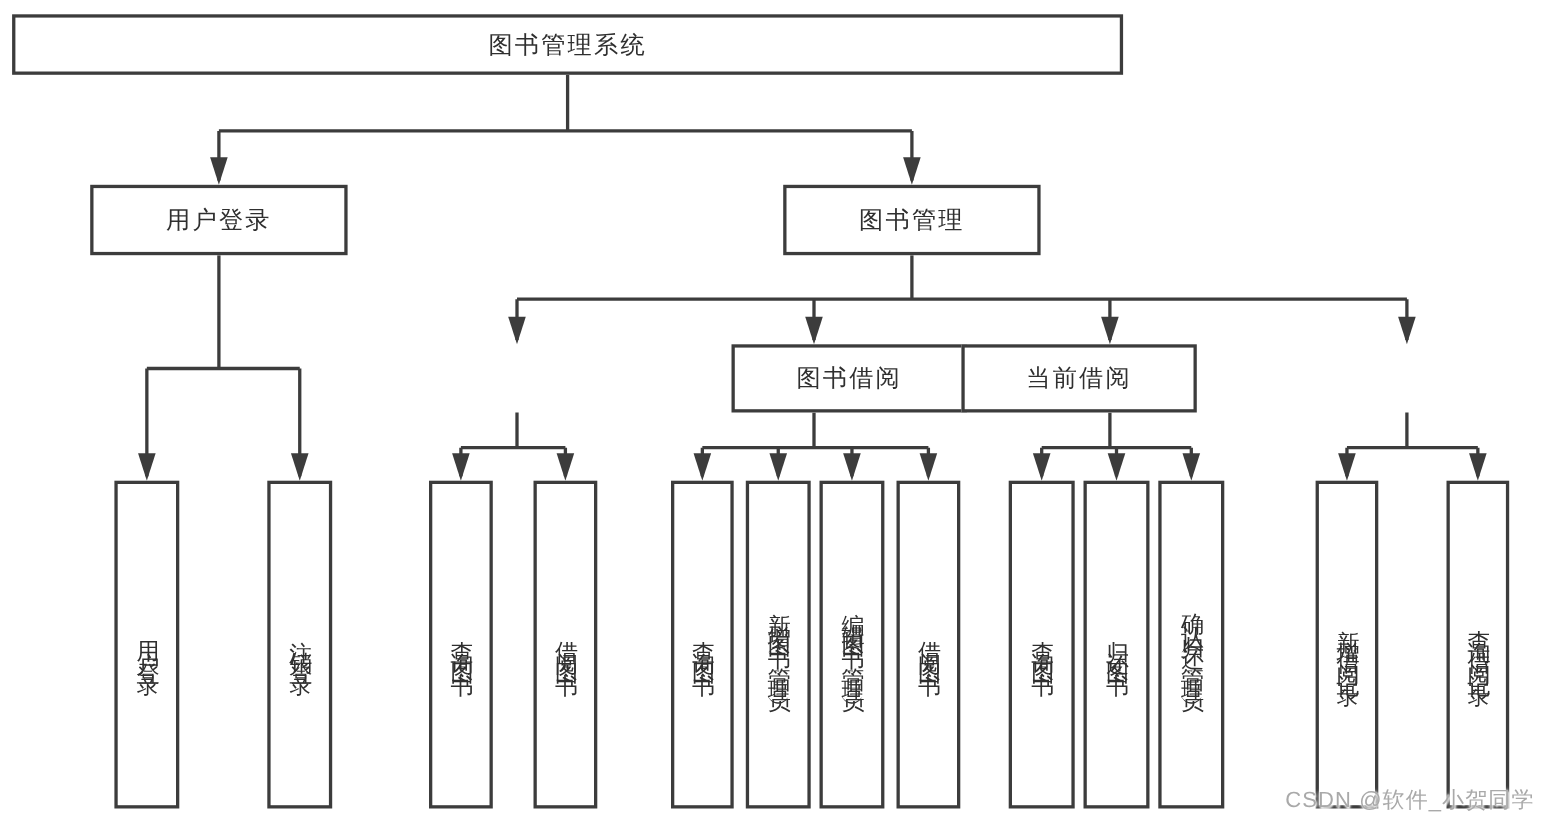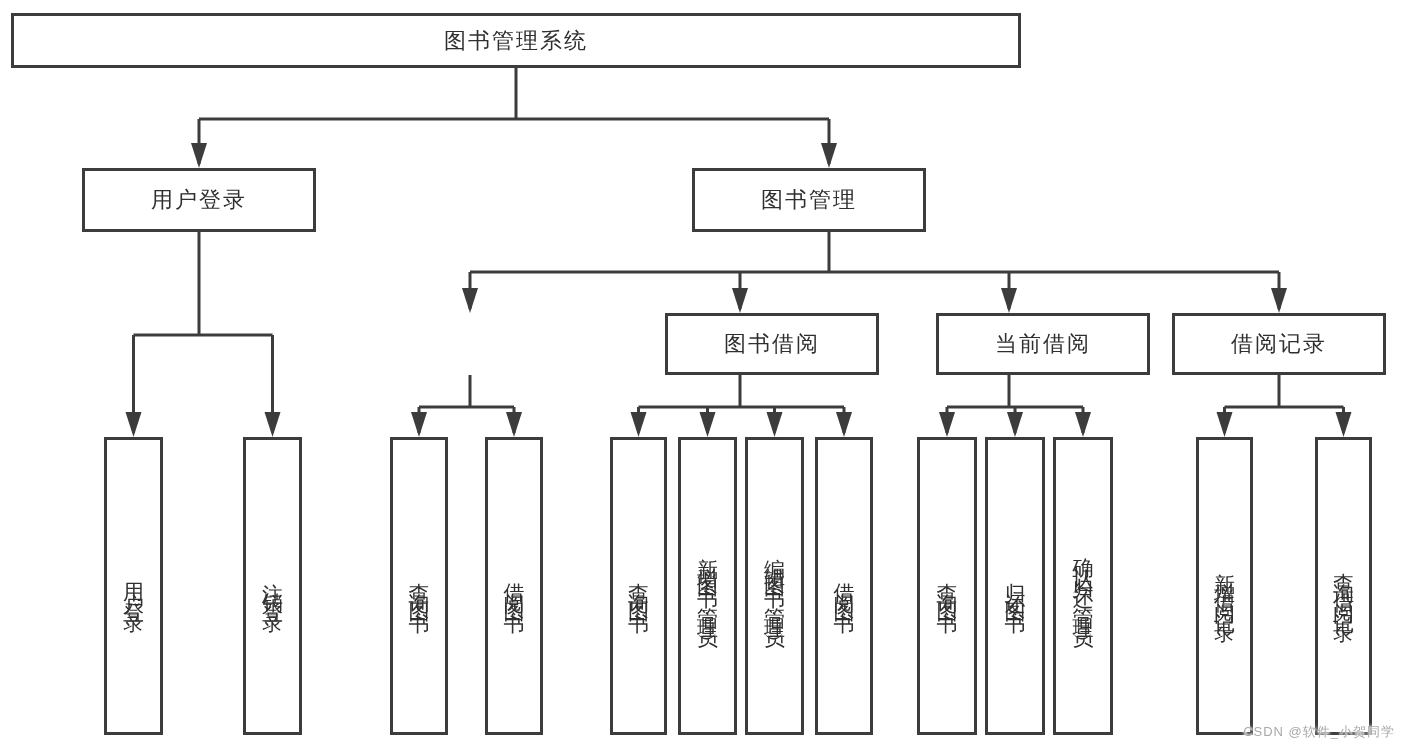--- a/index.html
+++ b/index.html
@@ -12,21 +12,21 @@
     position:absolute;box-sizing:border-box;background:#ffffff;
     border:3px solid #3c3c3c;display:flex;align-items:center;justify-content:center;
     color:#2f2f2f;
   }
   .node .lbl{font-size:22px;letter-spacing:2px;white-space:nowrap;}
   .node.leaf .lbl{
     writing-mode:vertical-rl;text-orientation:mixed;
     font-size:21px;letter-spacing:10px;line-height:1.15;white-space:nowrap;
   }
   .watermark{
-    position:absolute;right:10px;bottom:6px;font-size:13px;color:#a9a9a9;
+    position:absolute;right:10px;bottom:6px;font-size:20px;color:#a9a9a9;
     letter-spacing:1px;white-space:nowrap;z-index:5;
     text-shadow:0 0 2px #fff,0 0 4px #fff,1px 1px 2px #fff;
   }
 </style>
 </head>
 <body>
 
 <div class="canvas">
 
   <svg class="wires" viewBox="0 0 1405 747" xmlns="http://www.w3.org/2000/svg">
@@ -69,32 +69,29 @@
     </g>
   </svg>
 
   <div class="node" style="left:11px;top:13px;width:1010px;height:55px">
     <span class="lbl">图书管理系统</span>
   </div>
 
   <div class="node" style="left:82px;top:168px;width:234px;height:64px">
     <span class="lbl">用户登录</span>
   </div>
-  <div class="node" style="left:692px;top:168px;width:234px;height:64px">
+  <div class="node" style="left:712px;top:168px;width:234px;height:64px">
     <span class="lbl">图书管理</span>
   </div>
 
   <div class="node" style="left:665px;top:313px;width:214px;height:62px">
     <span class="lbl">图书借阅</span>
   </div>
-  <div class="node" style="left:936px;top:313px;width:214px;height:62px">
+  <div class="node" style="left:874px;top:313px;width:214px;height:62px">
     <span class="lbl">当前借阅</span>
-  </div>
-  <div class="node" style="left:1172px;top:313px;width:214px;height:62px">
-    <span class="lbl">借阅记录</span>
   </div>
 
   <div class="node leaf" style="left:104px;top:437px;width:59px;height:298px">
     <span class="lbl">用户登录</span>
   </div>
   <div class="node leaf" style="left:243px;top:437px;width:59px;height:298px">
     <span class="lbl">注销登录</span>
   </div>
 
   <div class="node leaf" style="left:390px;top:437px;width:58px;height:298px">

